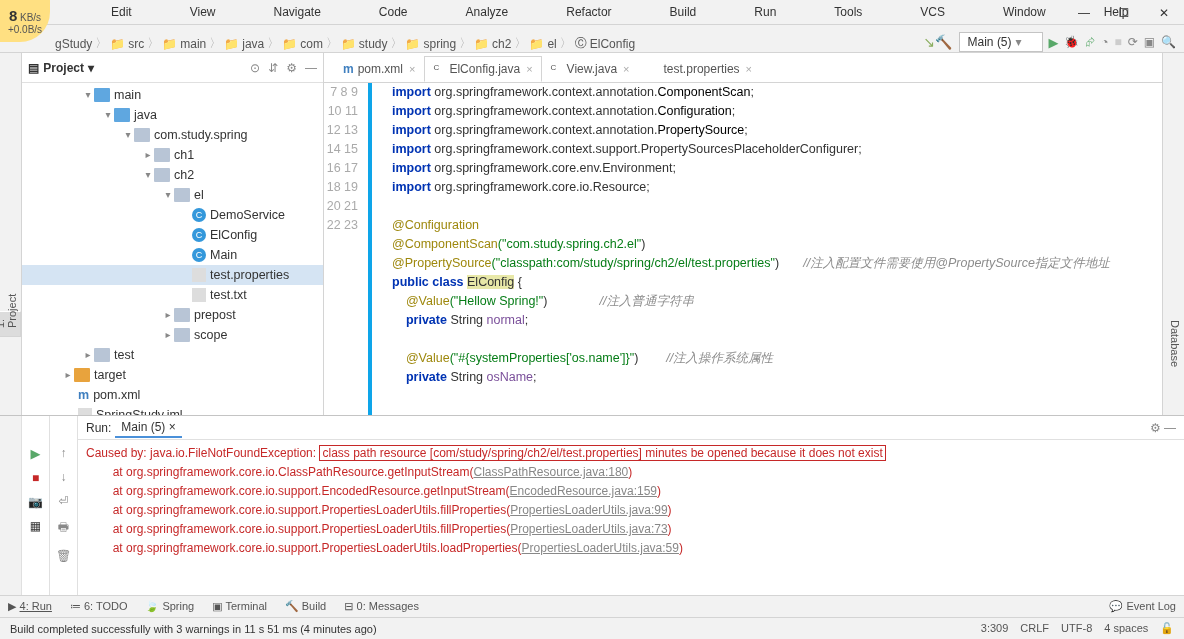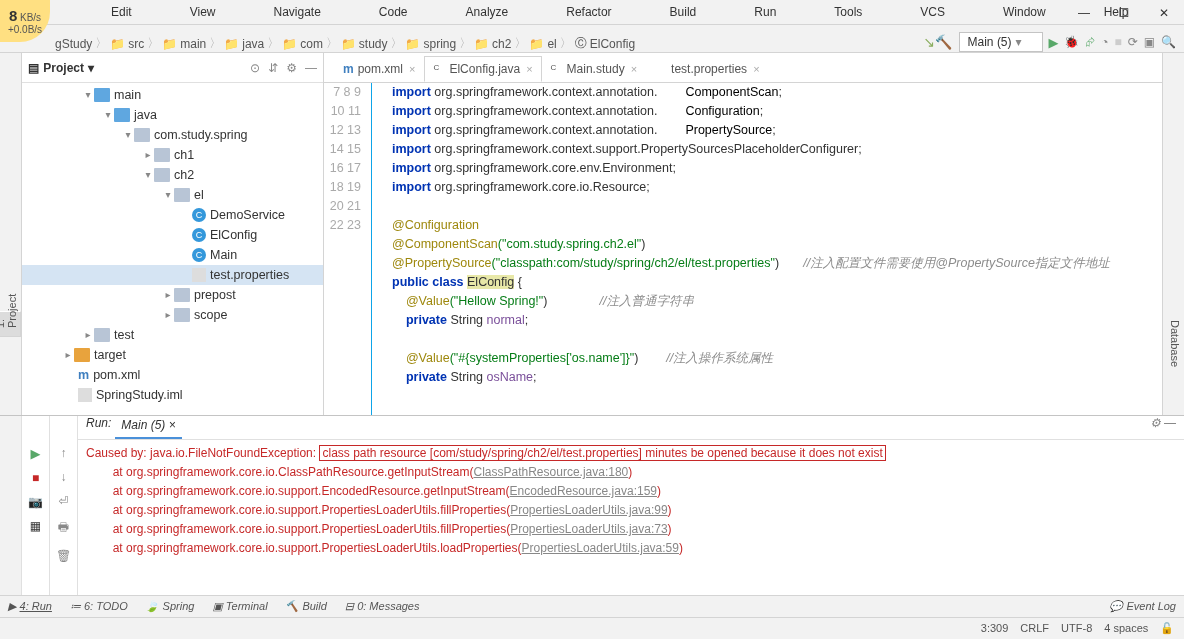--- a/index.html
+++ b/index.html
@@ -33,40 +33,40 @@
 .tree-node .folder-icon.orange { background:#e8a33d;}
 .tree-node .class-icon { width:14px; height:14px; border-radius:7px; background:#3498db; color:#fff; font-size:9px; display:flex; align-items:center; justify-content:center; margin-right:4px;}
 .tree-node .file-icon { width:14px; height:14px; background:#ddd; margin-right:4px;}
 .tree-node.selected { background:#d5e4f3; }
 .editor-area { flex:1; display:flex; flex-direction:column; background:#fff; position:relative; }
 .tabs-row { height:30px; display:flex; align-items:end; border-bottom:1px solid #d4d4d4; padding-left:10px; gap:0;}
 .tab { height:26px; padding:0 8px; display:flex; align-items:center; gap:4px; border:1px solid transparent; font-size:12px; color:#555;}
 .tab.active { background:#fff; border:1px solid #d4d4d4; border-bottom:1px solid #fff; }
 .tab .close-x { color:#aaa; font-size:11px; margin-left:2px; }
 .code-wrap { flex:1; display:flex; overflow:hidden; font-family:Consolas,'Courier New',monospace; font-size:12.5px; line-height:19px;}
-.gutter { width:48px; text-align:right; color:#aaa; padding-right:10px; background:#fff; border-right:1px solid #0ea5e9; user-select:none;}
+.gutter { width:48px; text-align:right; color:#aaa; padding-right:10px; background:#fff; border-right:4px solid #0ea5e9; user-select:none;}
 .code { flex:1; padding-left:20px; white-space:pre; overflow:auto;}
 .kw { color:#0033b3; font-weight:bold;}
 .ann { color:#9e880d;}
 .str { color:#067d17;}
 .com { color:#8c8c8c; font-style:italic;}
-.cls { color:#000;margin-left:28px;}
+.cls { color:#000;}
 .ident { color:#7a4f9a;}
 .crumb-bar { height:24px; border-top:1px solid #e0e0e0; display:flex; align-items:center; padding-left:16px; color:#888; font-size:11px; gap:8px;}
 .run-panel { border-top:1px solid #c4c4c4; height:180px; display:flex; background:#fff;}
 .run-left-gutter { width:22px; background:#f2f2f2; border-right:1px solid #e0e0e0;}
 .run-body { flex:1; display:flex; flex-direction:column;}
-.run-header { height:24px; display:flex; border-bottom:1px solid #e0e0e0; padding:0 8px;font-style:italic;}
+.run-header { height:24px; display:flex; align-items:center; border-bottom:1px solid #e0e0e0; padding:0 8px;}
 .run-content { flex:1; font-family:Consolas,monospace; font-size:12px; line-height:19px; padding:4px 8px; overflow:auto;}
 .run-content .line { white-space:pre;}
 .err-red { color:#c62828;}
 .err-link { color:#888; text-decoration:underline;}
 .main-link { color:#1565c0; text-decoration:underline;}
 .boxed { border:1px solid #c62828; padding:0 2px; display:inline;}
-.bottom-bar { height:22px; background:#f2f2f2; border-top:1px solid #d4d4d4; display:flex; align-items:center; padding:0 8px; font-size:11px; gap:18px; color:#555;font-style:italic;}
+.bottom-bar { height:22px; background:#f2f2f2; border-top:1px solid #d4d4d4; display:flex; align-items:center; padding:0 8px; font-size:11px; gap:18px; color:#555;}
 .bottom-bar .right { margin-left:auto; display:flex; gap:12px;}
 .status-bar { height:22px; background:#f2f2f2; border-top:1px solid #d4d4d4; display:flex; align-items:center; padding:0 10px; font-size:11px;}
 .status-bar .right { margin-left:auto; display:flex; gap:12px; color:#555;}
 .right-gutter { width:22px; background:#f2f2f2; border-left:1px solid #d4d4d4; writing-mode:vertical-rl; display:flex; flex-direction:column; align-items:center;}
 .right-gutter .tab { padding:8px 2px; font-size:11px; color:#555;}
 .arrow-hammer { color:#8aad5e; font-size:14px;}
 .green-play { color:#59a869; font-size:13px;}
 .bug { color:#59a869;}
 </style>
 </head>
@@ -192,20 +192,24 @@
           <span>ElConfig</span>
         </div>
       <div class="tree-node" style="padding-left:170px">
           <span class="class-icon">C</span>
           <span>Main</span>
         </div>
       <div class="tree-node selected" style="padding-left:170px">
           <span class="file-icon"></span>
           <span>test.properties</span>
         </div>
+      <div class="tree-node" style="padding-left:170px">
+          <span class="file-icon"></span>
+          <span>test.txt</span>
+        </div>
       <div class="tree-node" style="padding-left:140px">
           <span class="expander">▸</span>
           <span class="folder-icon"></span>
           <span>prepost</span>
         </div>
       <div class="tree-node" style="padding-left:140px">
           <span class="expander">▸</span>
           <span class="folder-icon"></span>
           <span>scope</span>
         </div>
@@ -237,21 +241,21 @@
           <span>pom.xml</span>
           <span class="close-x">×</span>
         </div>
       <div class="tab active">
           <span class="class-icon" style="width:12px;height:12px;font-size:8px">C</span>
           <span>ElConfig.java</span>
           <span class="close-x">×</span>
         </div>
       <div class="tab">
           <span class="class-icon" style="width:12px;height:12px;font-size:8px">C</span>
-          <span>Main.study</span>
+          <span>View.java</span>
           <span class="close-x">×</span>
         </div>
       <div class="tab">
           <span class="file-icon" style="width:12px;height:12px"></span>
           <span>test.properties</span>
           <span class="close-x">×</span>
         </div>
     </div>
     <div class="code-wrap">
       <div class="gutter" id="gutter">7
@@ -343,20 +347,21 @@
   <span>🍃 <span>Spring</span></span>
   <span>▣ <span>Terminal</span></span>
   <span>🔨 <span>Build</span></span>
   <span>⊟ <span>0: Messages</span></span>
   <div class="right">
       <span>💬 <span>Event Log</span></span>
     </div>
 </div>
 
 <div class="status-bar">
+  <span>Build completed successfully with 3 warnings in 11 s 51 ms (4 minutes ago)</span>
   <div class="right">
     <span>3:309</span>
     <span>CRLF</span>
     <span>UTF-8</span>
     <span>4 spaces</span>
     <span>🔓</span>
   </div>
 </div>
 
 </body></html>

